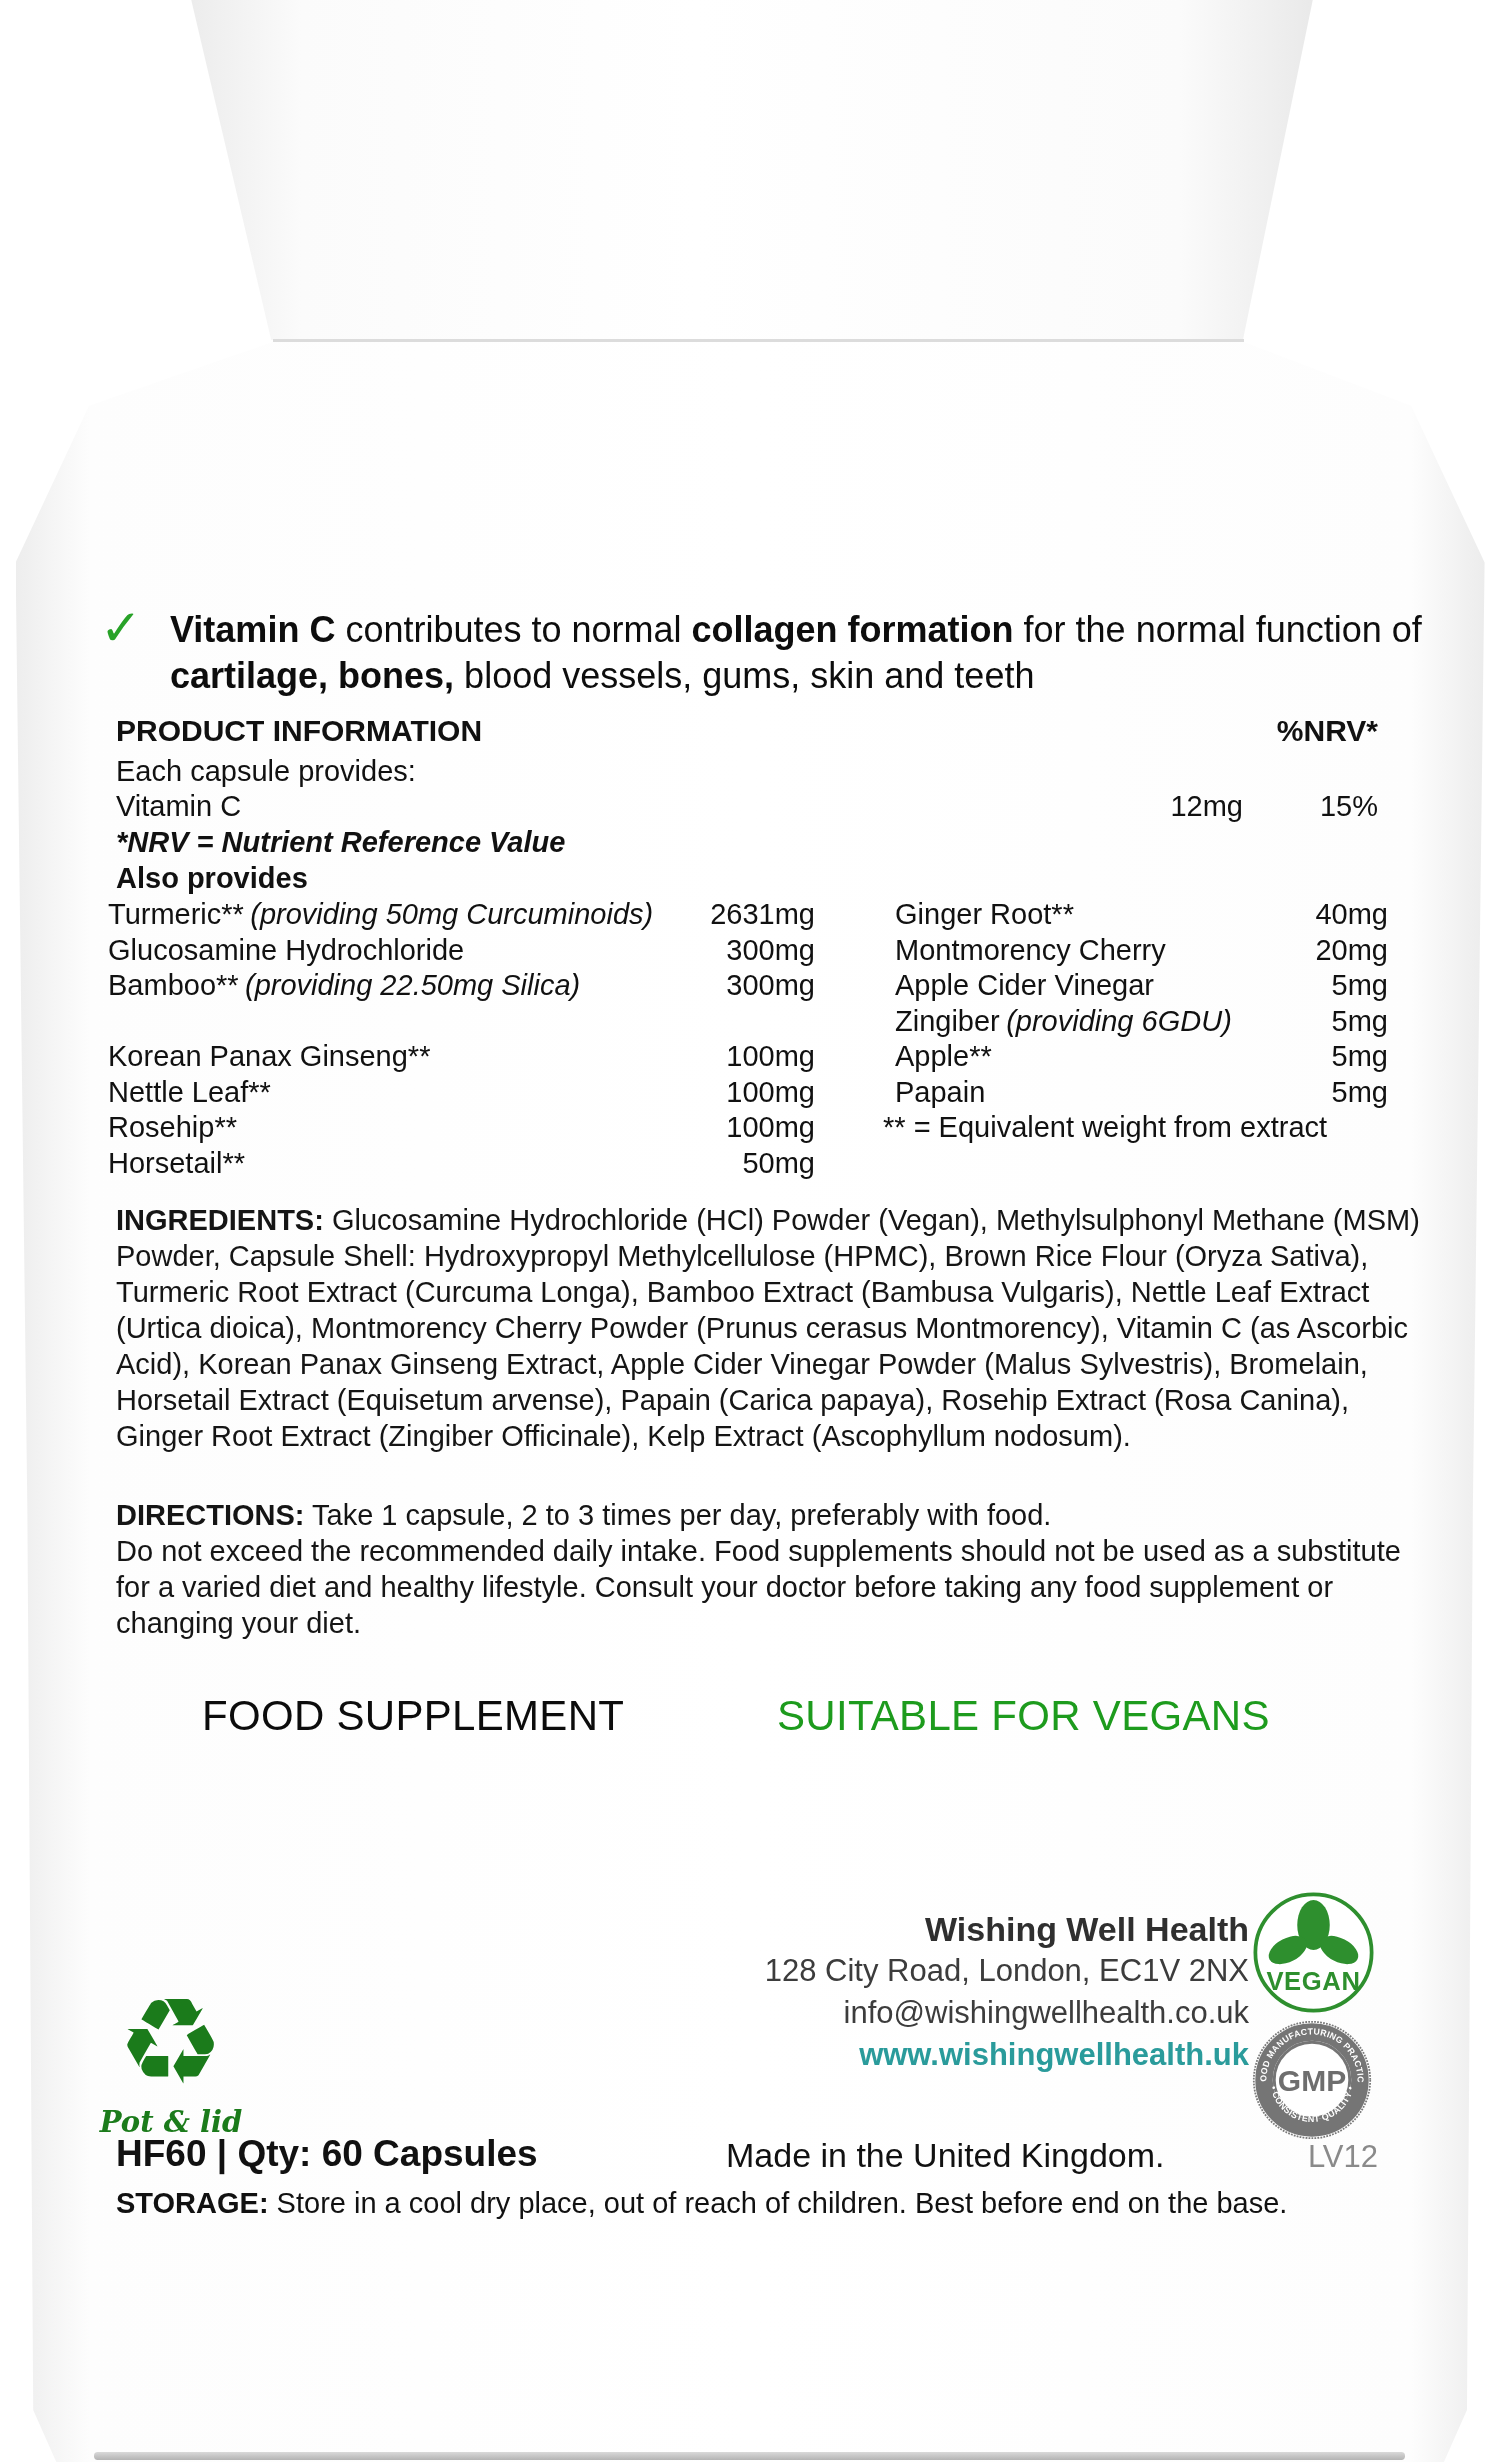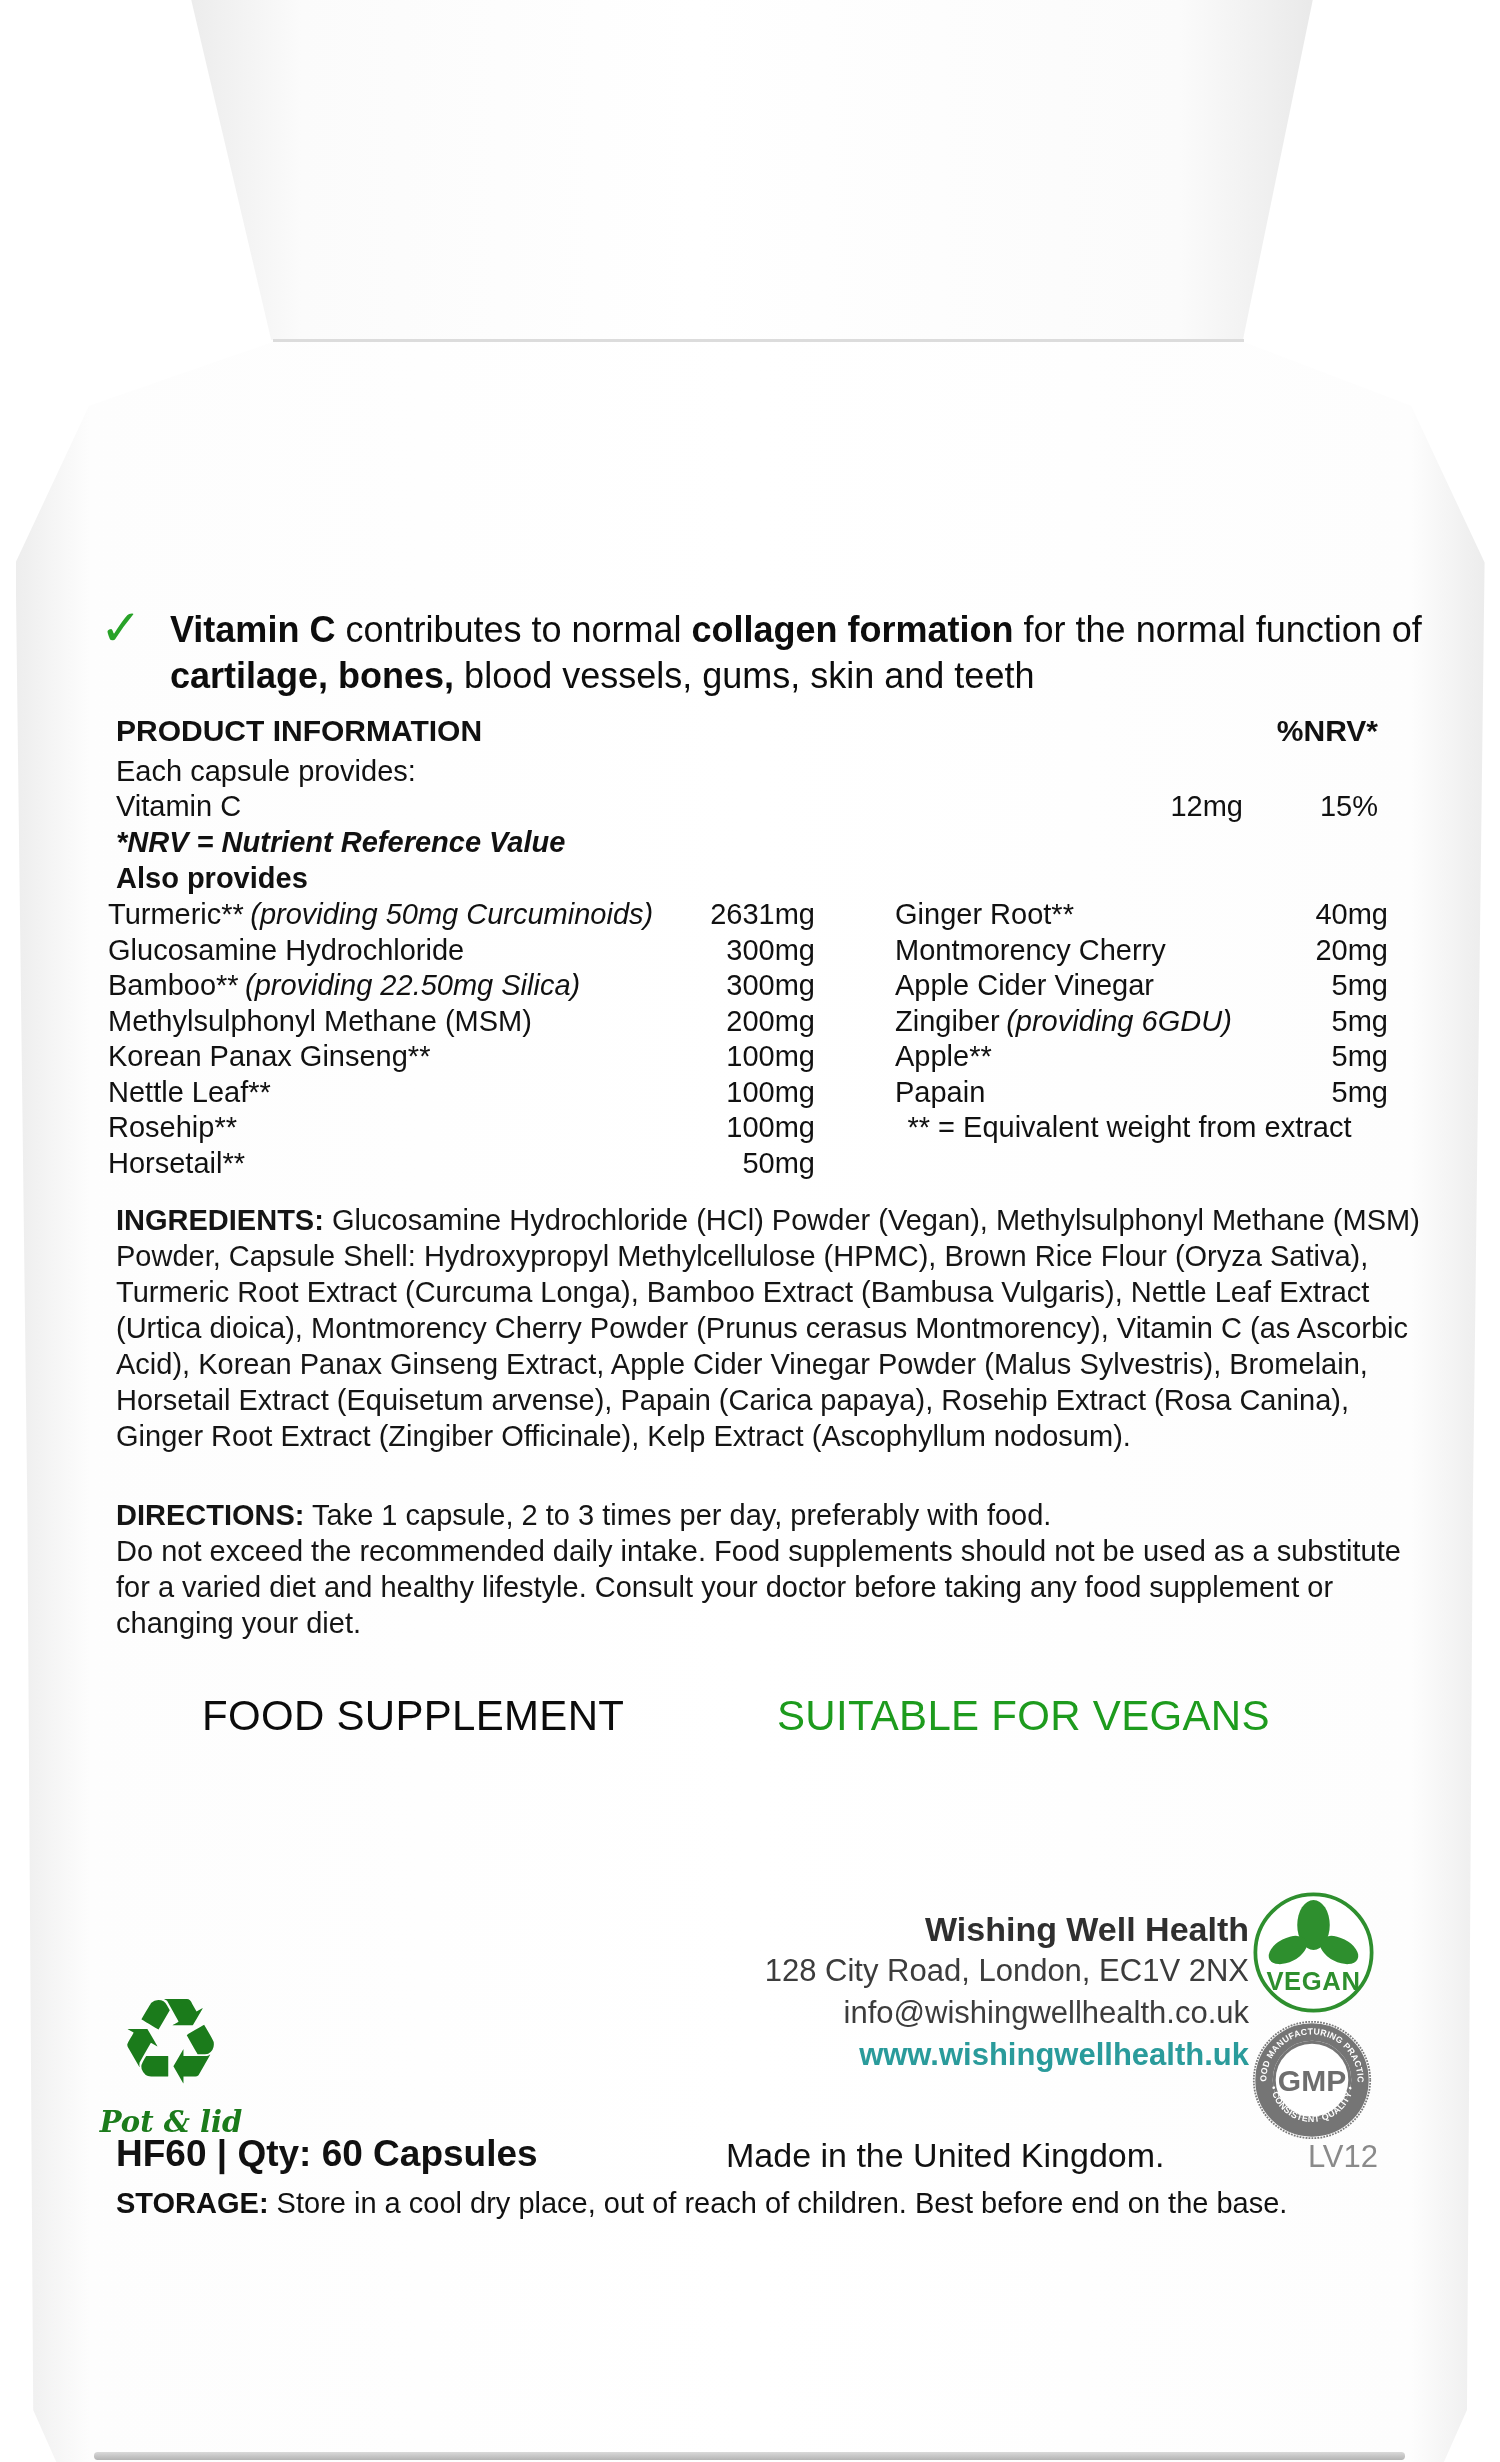--- a/index.html
+++ b/index.html
@@ -26,21 +26,21 @@
   .pirow{position:absolute;left:116px;width:1262px;display:flex;justify-content:space-between;font-size:30px;line-height:36px;}
   .body47{font-size:29px;line-height:36px;}
   .vrow{position:absolute;left:116px;top:788px;width:1262px;height:36px;}
   .vname{position:absolute;left:0;top:0;}
   .vamt{position:absolute;right:135px;top:0;}
   .vnrv{position:absolute;right:0;top:0;}
   .nrow{position:absolute;display:flex;justify-content:space-between;font-size:29px;line-height:36px;}
   .nrow .nd{font-style:italic;margin-left:.22em;}
   .lcol{left:108px;width:707px;}
   .rcol{left:883px;width:493px;margin-left:12px;}
-  .footnote{position:absolute;left:883px;top:1109px;width:493px;text-align:center;font-size:29px;line-height:36px;}
+  .footnote{position:absolute;left:883px;top:1109px;width:493px;text-align:left;font-size:29px;line-height:36px;}
   
   .para{position:absolute;left:116px;width:1308px;font-size:29px;line-height:36px;text-align:left;color:#151515;}
   
   .fs{position:absolute;top:1693px;font-size:42px;line-height:46px;letter-spacing:0.3px;}
   
   .company{position:absolute;left:250px;top:1909px;width:999px;text-align:right;color:#2f2f2f;}
   .cname{font-size:34px;font-weight:600;line-height:41px;}
   .cline{font-size:31px;line-height:42px;color:#3c3c3c;}
   .cweb{font-size:31px;line-height:42px;font-weight:bold;color:#2a9b9b;}
   
@@ -88,24 +88,20 @@
       <span><span>Turmeric**</span><span class="nd">(providing 50mg Curcuminoids)</span></span>
       <span>2631mg</span>
     </div>
   <div class="nrow lcol" style="top:932px">
       <span><span>Glucosamine Hydrochloride</span><span class="nd"></span></span>
       <span>300mg</span>
     </div>
   <div class="nrow lcol" style="top:967px">
       <span><span>Bamboo**</span><span class="nd">(providing 22.50mg Silica)</span></span>
       <span>300mg</span>
-    </div>
-  <div class="nrow lcol" style="top:1003px">
-      <span><span>Methylsulphonyl Methane (MSM)</span><span class="nd"></span></span>
-      <span>200mg</span>
     </div>
   <div class="nrow lcol" style="top:1038px">
       <span><span>Korean Panax Ginseng**</span><span class="nd"></span></span>
       <span>100mg</span>
     </div>
   <div class="nrow lcol" style="top:1074px">
       <span><span>Nettle Leaf**</span><span class="nd"></span></span>
       <span>100mg</span>
     </div>
   <div class="nrow lcol" style="top:1109px">

